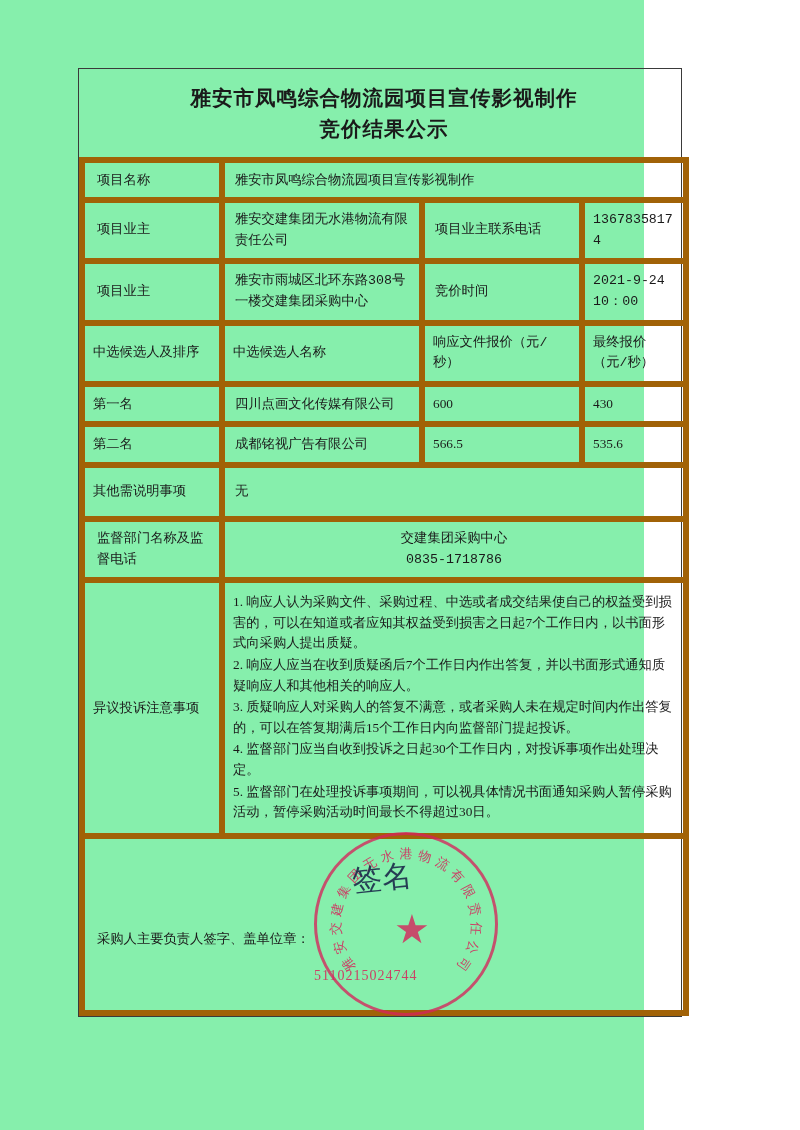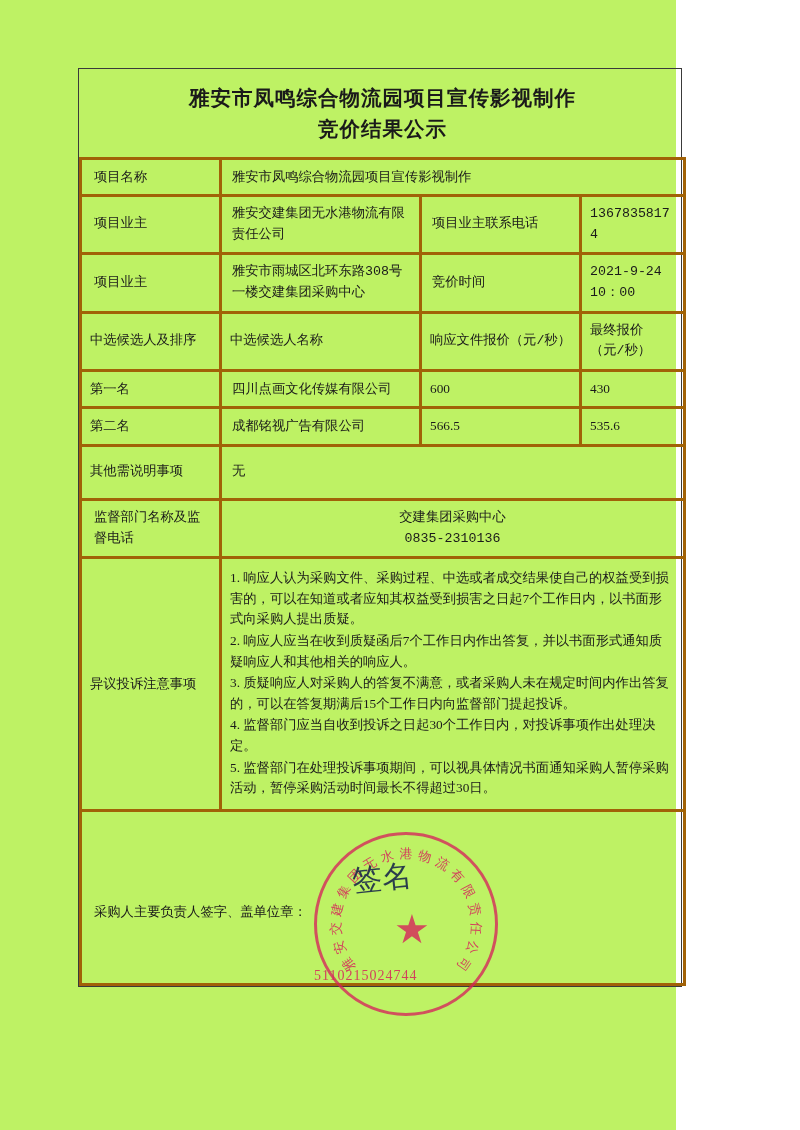--- a/index.html
+++ b/index.html
@@ -13,38 +13,37 @@
     font-family: "Liberation Serif", "DejaVu Serif", serif;
     color: #1a1a1a;
     position: relative;
     overflow: hidden;
   }
   .page {
     position: absolute;
     left: 0; top: 0;
     width: 644px;
     height: 1130px;
-    background: #bef264;
-    padding-left: 32px;
+    background: #86efac;
   }
   .doc {
     position: absolute;
     left: 78px;
     top: 68px;
     width: 604px;
     border: 1.6px solid #3a3a3a;
     box-sizing: border-box;
   }
   table.main {
     width: 100%;
     border-collapse: collapse;
     table-layout: fixed;
   }
   table.main td {
-    border: 3px solid #a16207;
+    border: 6px solid #a16207;
     padding: 7px 8px;
     font-size: 13.3px;
     line-height: 1.55;
     vertical-align: middle;
     word-break: break-all;
   }
   .title-cell {
     border: none !important;
     text-align: center;
     padding: 14px 10px 12px 10px !important;
@@ -212,21 +211,21 @@
 
       <tr class="tall">
         <td class="ctr">其他需说明事项</td>
         <td class="cell-pad" colspan="3">无</td>
       </tr>
 
       <tr class="tall">
         <td class="lbl">监督部门名称及监督电话</td>
         <td colspan="3">
           <div class="hdr-sub">交建集团采购中心</div>
-          <div class="hdr-sub">0835-2310136</div>
+          <div class="hdr-sub">0835-1718786</div>
         </td>
       </tr>
 
       <tr class="notice">
         <td class="ctr" style="vertical-align:middle">异议投诉注意事项</td>
         <td colspan="3">
           <div class="notice-list">
             <div>1. 响应人认为采购文件、采购过程、中选或者成交结果使自己的权益受到损害的，可以在知道或者应知其权益受到损害之日起7个工作日内，以书面形式向采购人提出质疑。</div>
             <div>2. 响应人应当在收到质疑函后7个工作日内作出答复，并以书面形式通知质疑响应人和其他相关的响应人。</div>
             <div>3. 质疑响应人对采购人的答复不满意，或者采购人未在规定时间内作出答复的，可以在答复期满后15个工作日内向监督部门提起投诉。</div>

